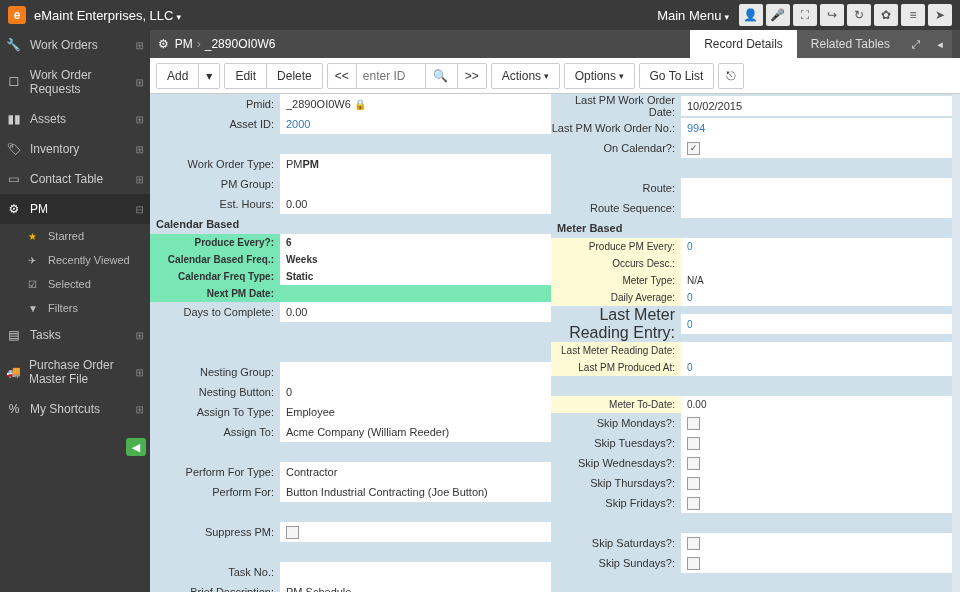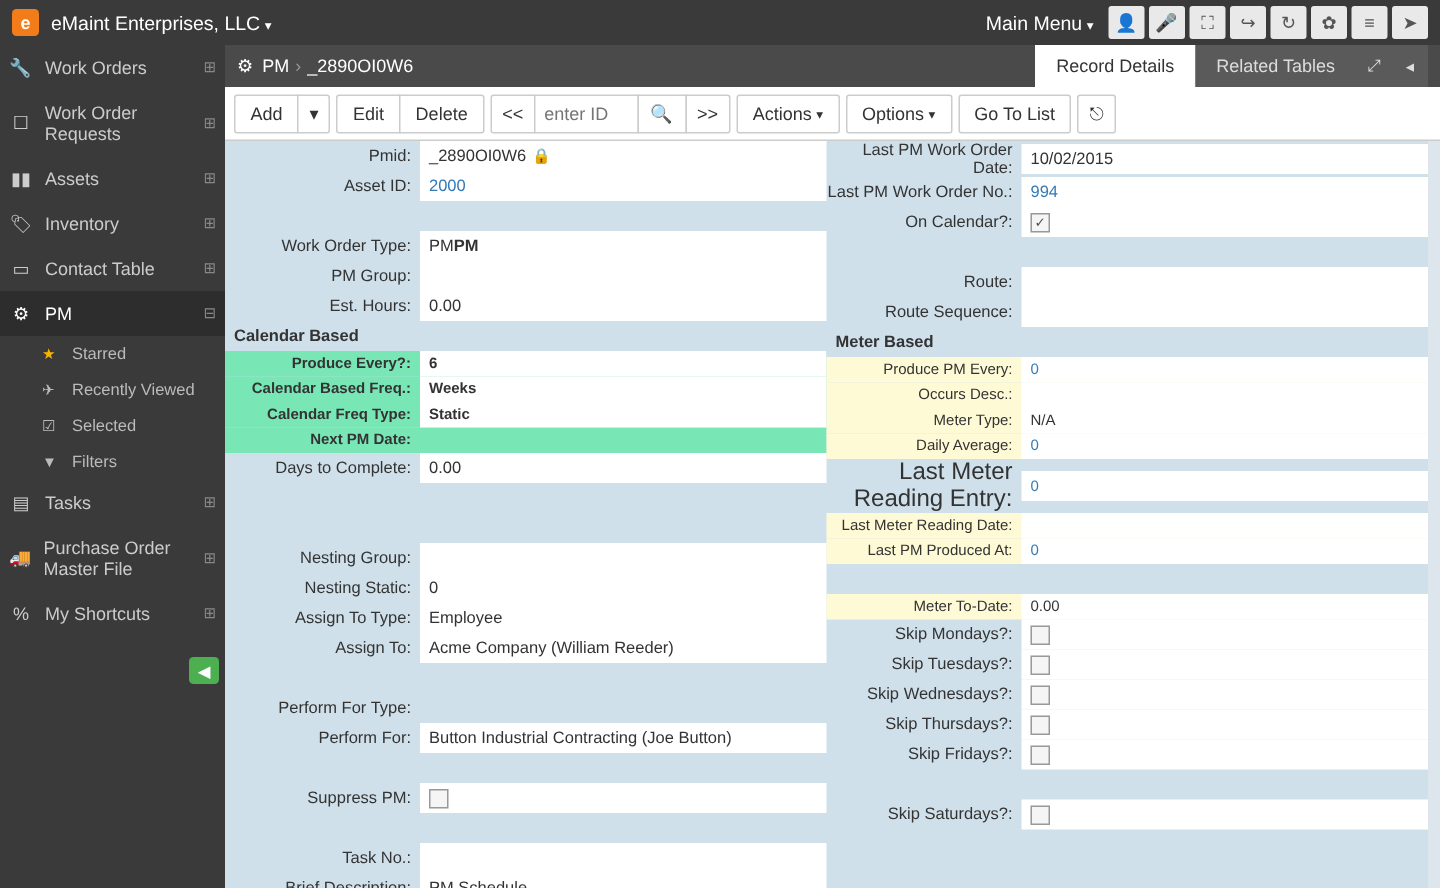--- a/index.html
+++ b/index.html
@@ -265,37 +265,38 @@
             </div>
           <div class="row empty-line">
               <div class="lbl"></div>
               <div class="val"></div>
             </div>
           <div class="row">
               <div class="lbl">Nesting Group:</div>
               <div class="val"></div>
             </div>
           <div class="row">
-              <div class="lbl">Nesting Static:</div>
+              <div class="lbl">Nesting Button:</div>
               <div class="val">0</div>
             </div>
           <div class="row">
               <div class="lbl">Assign To Type:</div>
               <div class="val">Employee</div>
             </div>
           <div class="row">
               <div class="lbl">Assign To:</div>
               <div class="val">Acme Company (William Reeder)</div>
             </div>
           <div class="row empty-line">
               <div class="lbl"></div>
               <div class="val"></div>
             </div>
           <div class="row">
               <div class="lbl">Perform For Type:</div>
+              <div class="val">Contractor</div>
             </div>
           <div class="row">
               <div class="lbl">Perform For:</div>
               <div class="val">Button Industrial Contracting (Joe Button)</div>
             </div>
           <div class="row empty-line">
               <div class="lbl"></div>
               <div class="val"></div>
             </div>
           <div class="row">
@@ -411,20 +412,26 @@
               <div class="val">
                 <span class="chk"></span>
               </div>
             </div>
           <div class="row empty-line">
               <div class="lbl"></div>
               <div class="val"></div>
             </div>
           <div class="row">
               <div class="lbl">Skip Saturdays?:</div>
+              <div class="val">
+                <span class="chk"></span>
+              </div>
+            </div>
+          <div class="row">
+              <div class="lbl">Skip Sundays?:</div>
               <div class="val">
                 <span class="chk"></span>
               </div>
             </div>
         </div>
         <div class="scrollbar-fake"></div>
       </div>
     </div>
   </div>
 </div>

